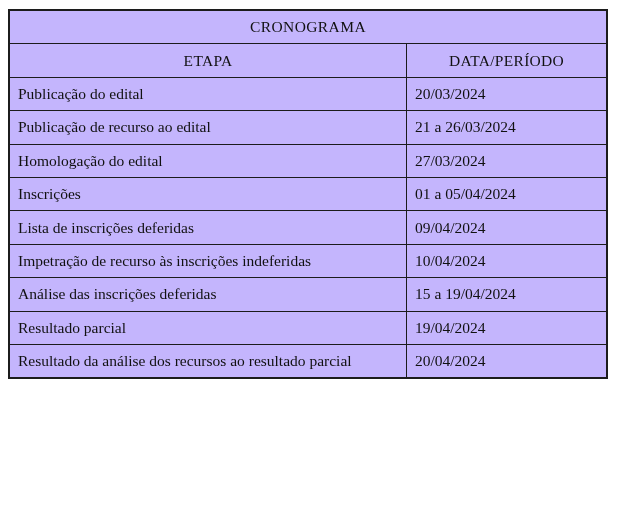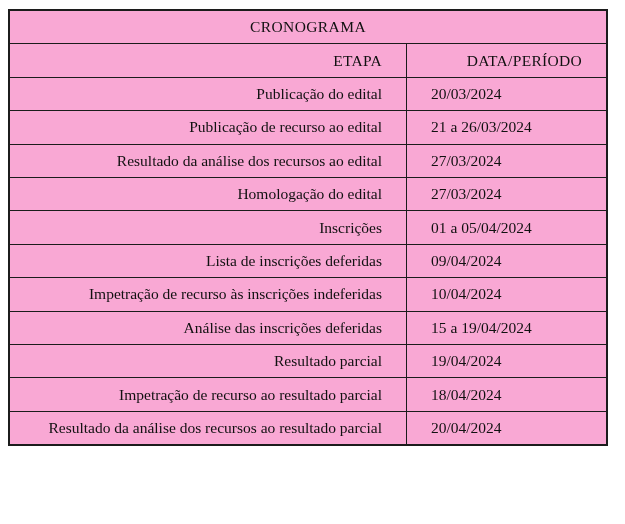--- a/index.html
+++ b/index.html
@@ -33,54 +33,54 @@
     table-layout: fixed;
     background: #ffffff;
   }
 
   .schedule-table col.col-etapa { width: 397px; }
   .schedule-table col.col-data  { width: 200px; }
 
   .schedule-table td,
   .schedule-table th {
     border: 1px solid #1c1c1c;
-    padding: 0 24px;
+    padding: 0 8px;
     height: 32.4px;
     line-height: 1.15;
     font-size: 15.5px;
     font-weight: normal;
     vertical-align: middle;
-    background: #f9a8d4;
+    background: #c4b5fd;
   }
 
   
   .schedule-table {
     outline: 1px solid #1c1c1c;
     outline-offset: 0px;
   }
 
   .title-cell {
     text-align: center;
     font-weight: bold;
     font-size: 16.5px;
     letter-spacing: 0.4px;
     height: 34px;
   }
 
   .head-cell {
-    text-align: right;
+    text-align: center;
     font-weight: bold;
     font-size: 16.5px;
     letter-spacing: 0.3px;
     height: 33px;
     margin-top: 16px;
   }
 
   .etapa-cell {
-    text-align: right;
+    text-align: left;
     padding-left: 10px;
     white-space: nowrap;
   }
 
   .data-cell {
     text-align: left;
     white-space: nowrap;
   }
 </style>
 </head>
@@ -107,24 +107,20 @@
     <tbody id="table-body">
         <tr>
           <td class="etapa-cell">Publicação do edital</td>
           <td class="data-cell">20/03/2024</td>
         </tr>
         <tr>
           <td class="etapa-cell">Publicação de recurso ao edital</td>
           <td class="data-cell">21 a 26/03/2024</td>
         </tr>
         <tr>
-          <td class="etapa-cell">Resultado da análise dos recursos ao edital</td>
-          <td class="data-cell">27/03/2024</td>
-        </tr>
-        <tr>
           <td class="etapa-cell">Homologação do edital</td>
           <td class="data-cell">27/03/2024</td>
         </tr>
         <tr>
           <td class="etapa-cell">Inscrições</td>
           <td class="data-cell">01 a 05/04/2024</td>
         </tr>
         <tr>
           <td class="etapa-cell">Lista de inscrições deferidas</td>
           <td class="data-cell">09/04/2024</td>
@@ -135,23 +131,19 @@
         </tr>
         <tr>
           <td class="etapa-cell">Análise das inscrições deferidas</td>
           <td class="data-cell">15 a 19/04/2024</td>
         </tr>
         <tr>
           <td class="etapa-cell">Resultado parcial</td>
           <td class="data-cell">19/04/2024</td>
         </tr>
         <tr>
-          <td class="etapa-cell">Impetração de recurso ao resultado parcial</td>
-          <td class="data-cell">18/04/2024</td>
-        </tr>
-        <tr>
           <td class="etapa-cell">Resultado da análise dos recursos ao resultado parcial</td>
           <td class="data-cell">20/04/2024</td>
         </tr>
       </tbody>
   </table>
 
 </div>
 
 </body></html>

